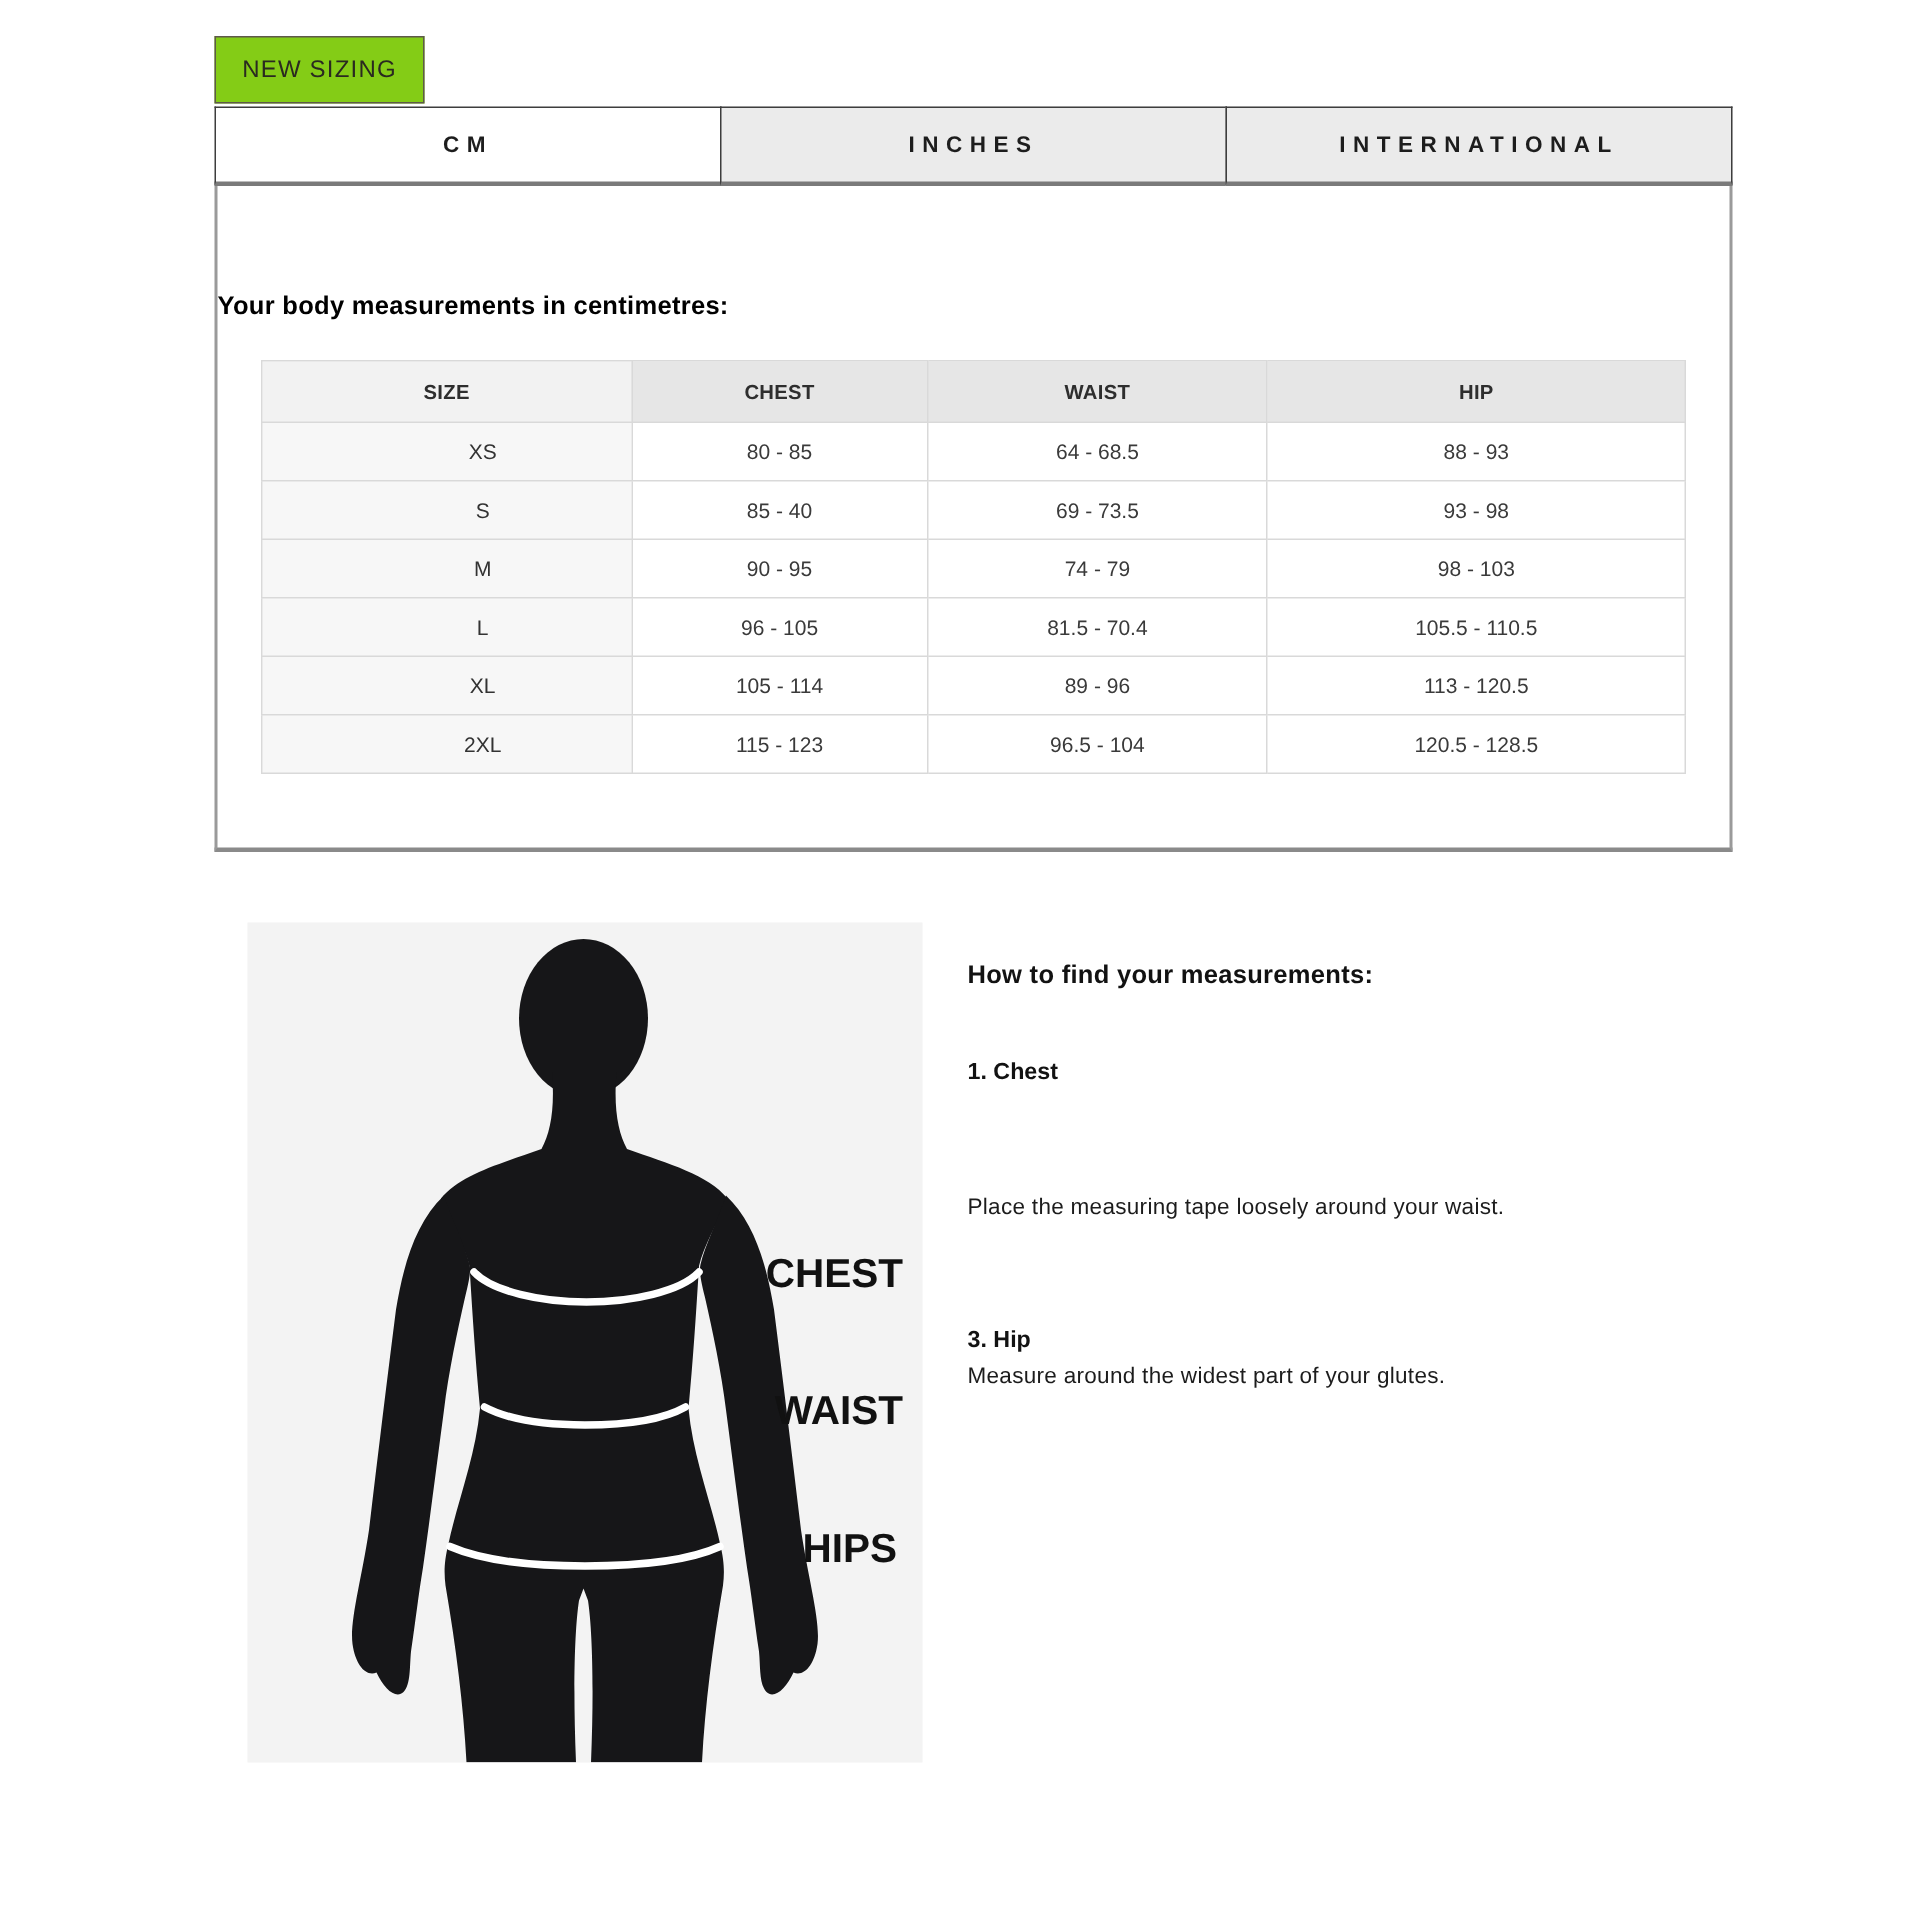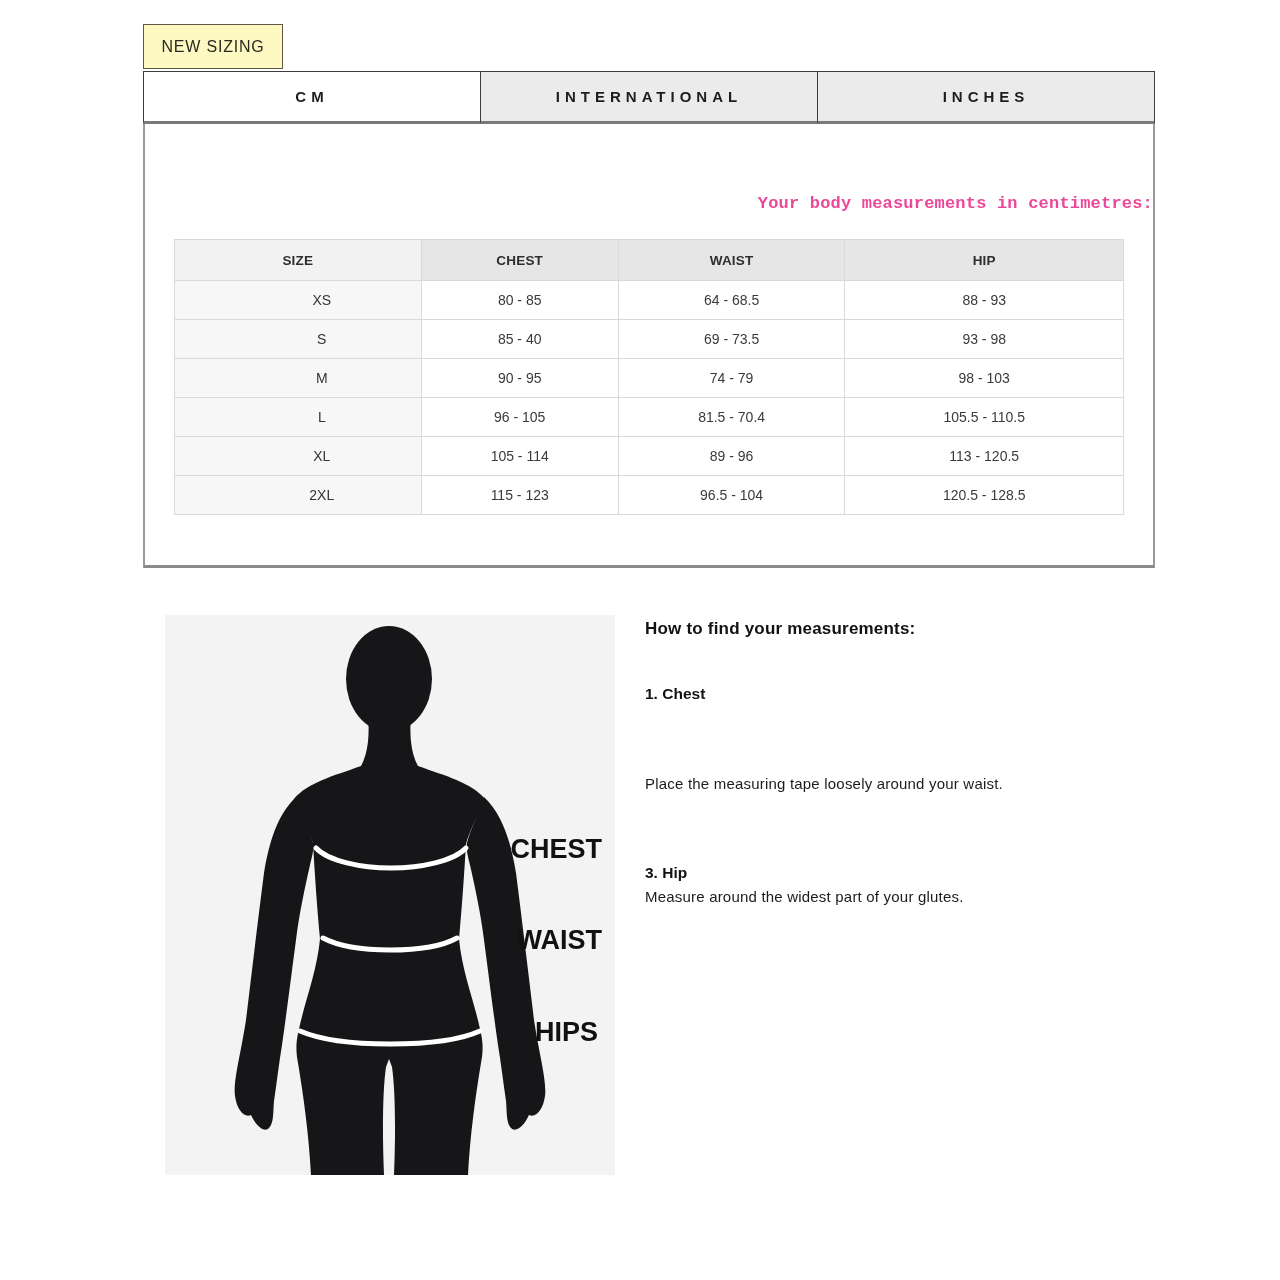--- a/index.html
+++ b/index.html
@@ -5,21 +5,21 @@
   * { margin:0; padding:0; box-sizing:border-box; }
   html,body { background:#ffffff; }
   .page {
     position:relative; width:1280px; height:1280px; background:#ffffff;
     font-family:"Liberation Sans", sans-serif; color:#1c1c1c;
   }
 
   
   .badge {
     position:absolute; left:143px; top:24px; width:140px; height:45px;
-    background:#fef9c3; border:1px solid #5e594a;
+    background:#84cc16; border:1px solid #5e594a;
     display:flex; align-items:center; justify-content:center;
     font-size:16px; letter-spacing:0.8px; color:#2a2a20;
   }
 
   
   .tabs { position:absolute; left:143px; top:71px; width:1012px; height:53px; display:flex; }
   .tab {
     flex:1; height:100%;
     background:#ebebeb;
     border:1px solid #3d3d3d; border-bottom:3px solid #7a7a7a;
@@ -32,22 +32,22 @@
   .tab.active { background:#ffffff; }
 
   
   .panel-body {
     position:absolute; left:143px; top:124px; width:1012px; height:444px;
     background:#ffffff;
     border-left:2px solid #9a9a9a; border-right:2px solid #9a9a9a;
     border-bottom:3px solid #8a8a8a;
   }
   .table-title {
-    margin-top:70px; text-align:right;
-    font-size:17px; font-weight:700; letter-spacing:0.2px; color:#ec4899;font-family:Liberation Mono, monospace;
+    margin-top:70px; text-align:left;
+    font-size:17px; font-weight:700; letter-spacing:0.2px; color:#000000;
   }
 
   table.size-table {
     margin:26px auto 0; width:950px; border-collapse:collapse;
     font-size:14px; color:#3a3a3a;
   }
   .size-table th, .size-table td {
     border:1px solid #d9d9d9; text-align:center; vertical-align:middle;
   }
   .size-table thead th {
@@ -58,38 +58,38 @@
   .size-table tbody td { height:39px; background:#ffffff; }
   .size-table tbody td.size-cell { background:#f7f7f7; color:#333;padding-left:48px; }
 
   
   .figure-wrap {
     position:absolute; left:165px; top:615px; width:450px; height:560px;
     background:#f3f3f3; overflow:hidden;
   }
   .figure-wrap svg { display:block; }
 
-  .instructions { position:absolute; left:645px; top:611px; width:490px; }
+  .instructions { position:absolute; left:645px; top:632px; width:490px; }
   .guide-heading { font-size:17px; font-weight:600; letter-spacing:0.2px; color:#121212; margin-top:8px; }
   .steps { margin-top:46px; }
   .step + .step { margin-top:72px; }
   .step-title { font-size:15.5px; font-weight:700; color:#121212; }
   .step-text { margin-top:6px; font-size:15px; letter-spacing:0.2px; color:#1c1c1c; }
 </style>
 </head>
 <body>
 
 <div class="page">
 
   <div class="badge">NEW SIZING</div>
 
   <div class="tabs">
     <button class="tab active">CM</button>
+    <button class="tab">INCHES</button>
     <button class="tab">INTERNATIONAL</button>
-    <button class="tab">INCHES</button>
   </div>
 
   <div class="panel-body">
     <div class="table-title">Your body measurements in centimetres:</div>
     <table class="size-table">
       <thead>
         <tr>
           <th class="size-header">SIZE</th>
           <th>CHEST</th>
           <th>WAIST</th>

